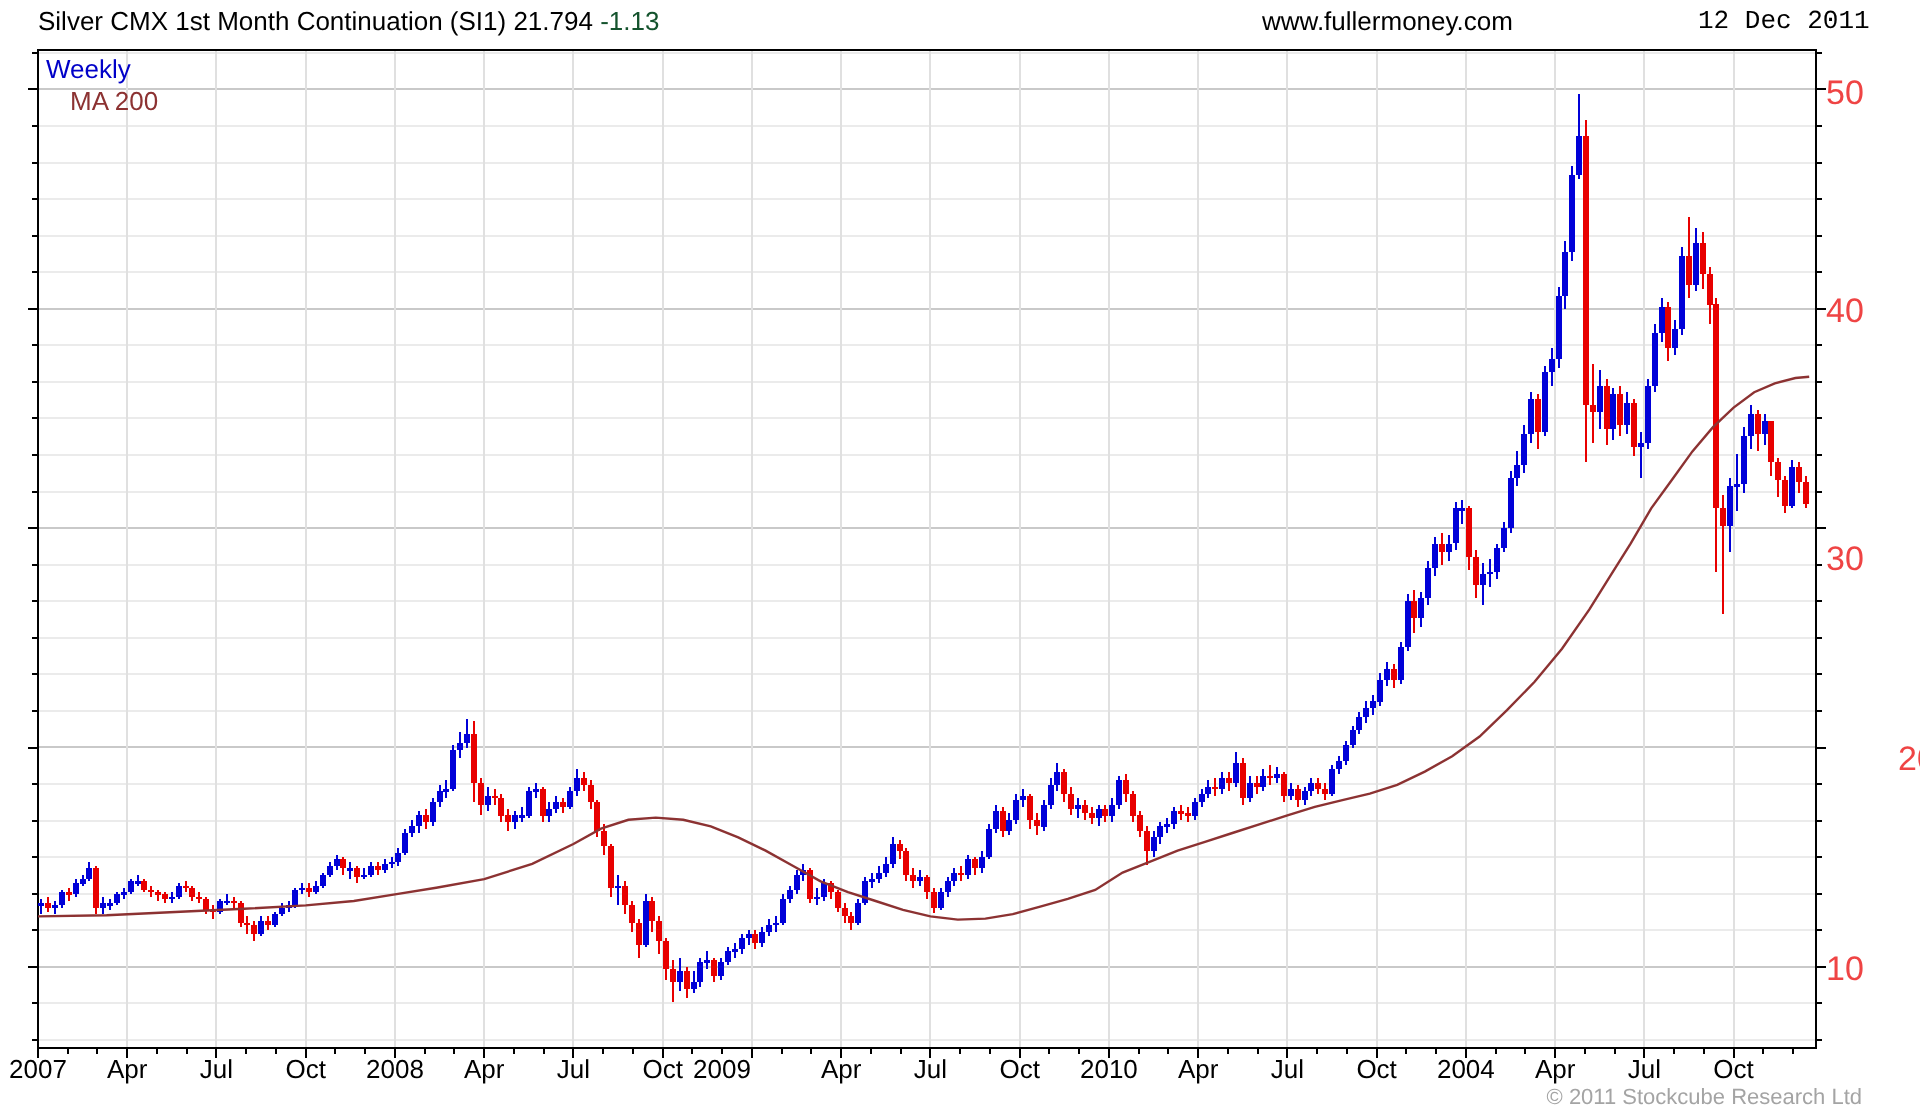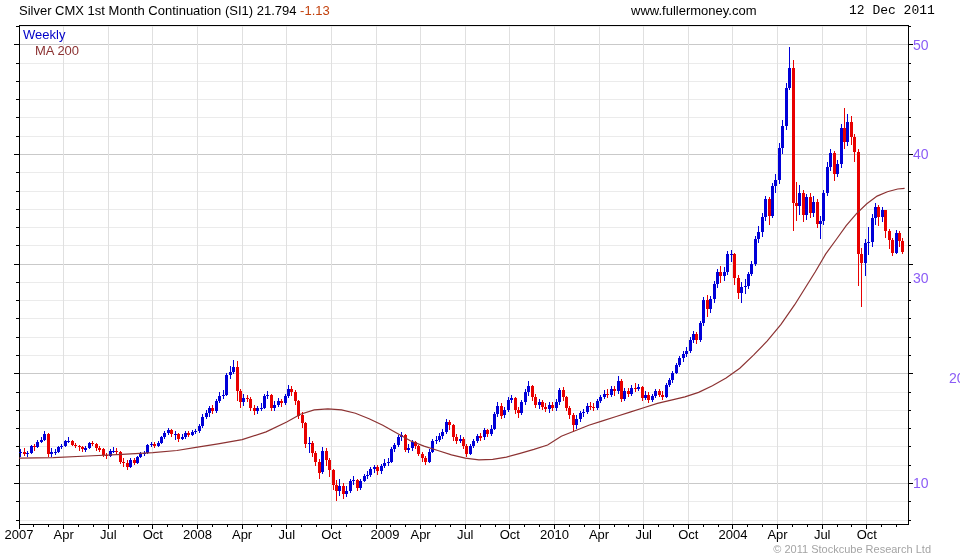--- a/index.html
+++ b/index.html
@@ -2,28 +2,28 @@
 <html><head>
 <meta charset="utf-8">
 <style>
   html,body{margin:0;padding:0;background:#fff;}
   .canvas{position:relative;width:960px;height:560px;background:#fff;overflow:hidden;
           font-family:"Liberation Sans", sans-serif;color:#000;}
   .hdr{position:absolute;top:3px;font-size:13px;white-space:pre;}
   #title{left:19px;}
   #site{left:631px;}
   #date{left:849px;font-family:Liberation Mono, monospace;}
-  .chg{color:#c2410c;}
+  .chg{color:#14532d;}
   .legend{position:absolute;font-size:13px;left:23px;}
   #leg-weekly{top:27px;color:#0000c8;}
   #leg-ma{top:43px;color:#8c3232;margin-left:12px;}
   #chart-svg{position:absolute;left:0;top:0;}
   .xlab{position:absolute;top:527px;width:44px;margin-left:-22px;text-align:center;
         font-size:13px;color:#000;}
-  .ylab{position:absolute;left:913px;height:14px;font-size:14px;color:#8b5cf6;}
+  .ylab{position:absolute;left:913px;height:14px;font-size:17px;color:#ef4444;}
   .copyright{position:absolute;top:543px;right:29px;font-size:11px;color:#a4a4a4;}
 </style>
 </head>
 <body>
 
 <div class="canvas">
   <div id="title" class="hdr"><span>Silver CMX 1st Month Continuation (SI1) 21.794</span> <span class="chg">-1.13</span></div>
   <div id="site" class="hdr">www.fullermoney.com</div>
   <div id="date" class="hdr">12 Dec 2011</div>
 
@@ -717,21 +717,21 @@
 
   <div id="labels">
       <div class="xlab" style="left: 19px;">2007</div>
       <div class="xlab" style="left: 63.6216px;">Apr</div>
       <div class="xlab" style="left: 108.243px;">Jul</div>
       <div class="xlab" style="left: 152.865px;">Oct</div>
       <div class="xlab" style="left: 197.486px;">2008</div>
       <div class="xlab" style="left: 242.108px;">Apr</div>
       <div class="xlab" style="left: 286.73px;">Jul</div>
       <div class="xlab" style="left: 331.351px;">Oct</div>
-      <div class="xlab" style="left: 385px;">2009</div>
+      <div class="xlab" style="left: 361px;">2009</div>
       <div class="xlab" style="left: 420.595px;">Apr</div>
       <div class="xlab" style="left: 465.216px;">Jul</div>
       <div class="xlab" style="left: 509.838px;">Oct</div>
       <div class="xlab" style="left: 554.459px;">2010</div>
       <div class="xlab" style="left: 599.081px;">Apr</div>
       <div class="xlab" style="left: 643.703px;">Jul</div>
       <div class="xlab" style="left: 688.324px;">Oct</div>
       <div class="xlab" style="left: 732.946px;">2004</div>
       <div class="xlab" style="left: 777.568px;">Apr</div>
       <div class="xlab" style="left: 822.189px;">Jul</div>

